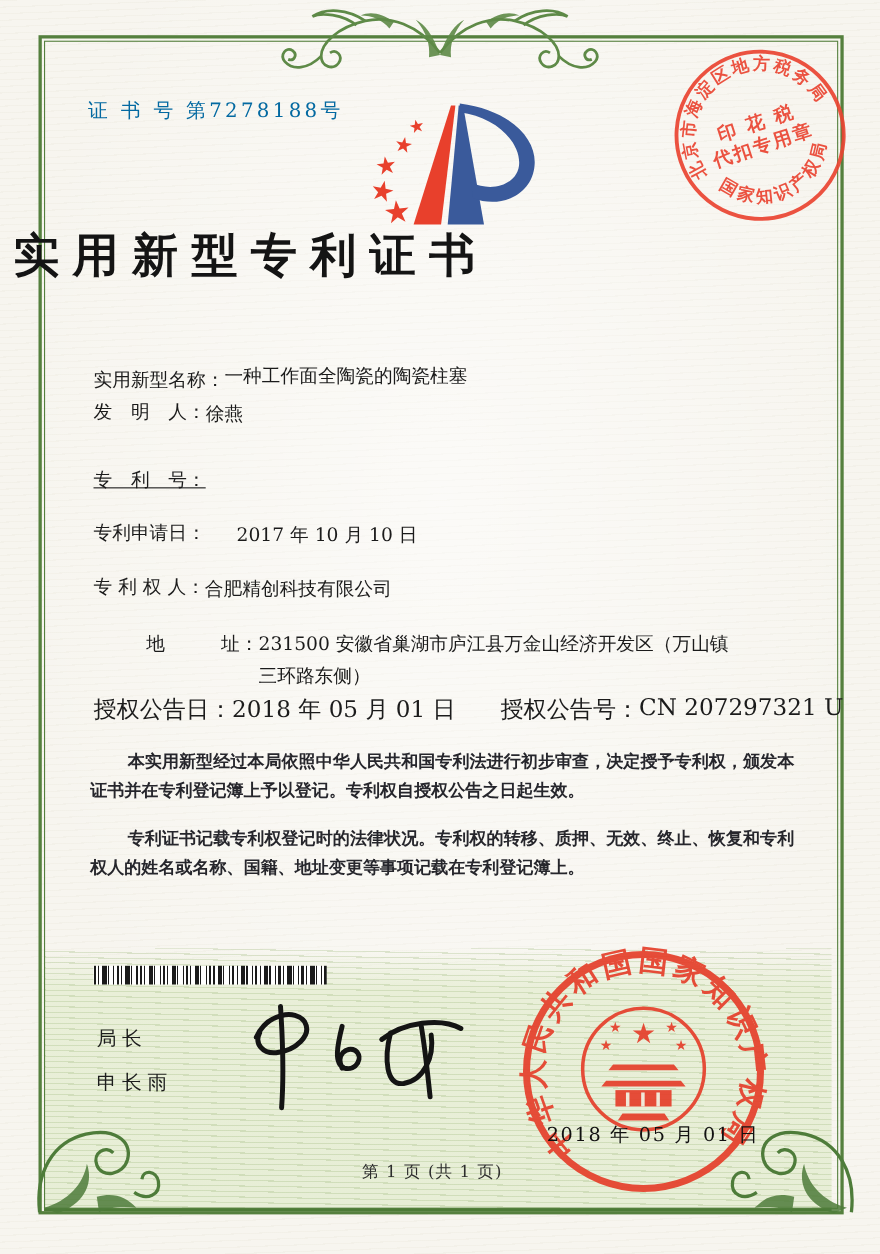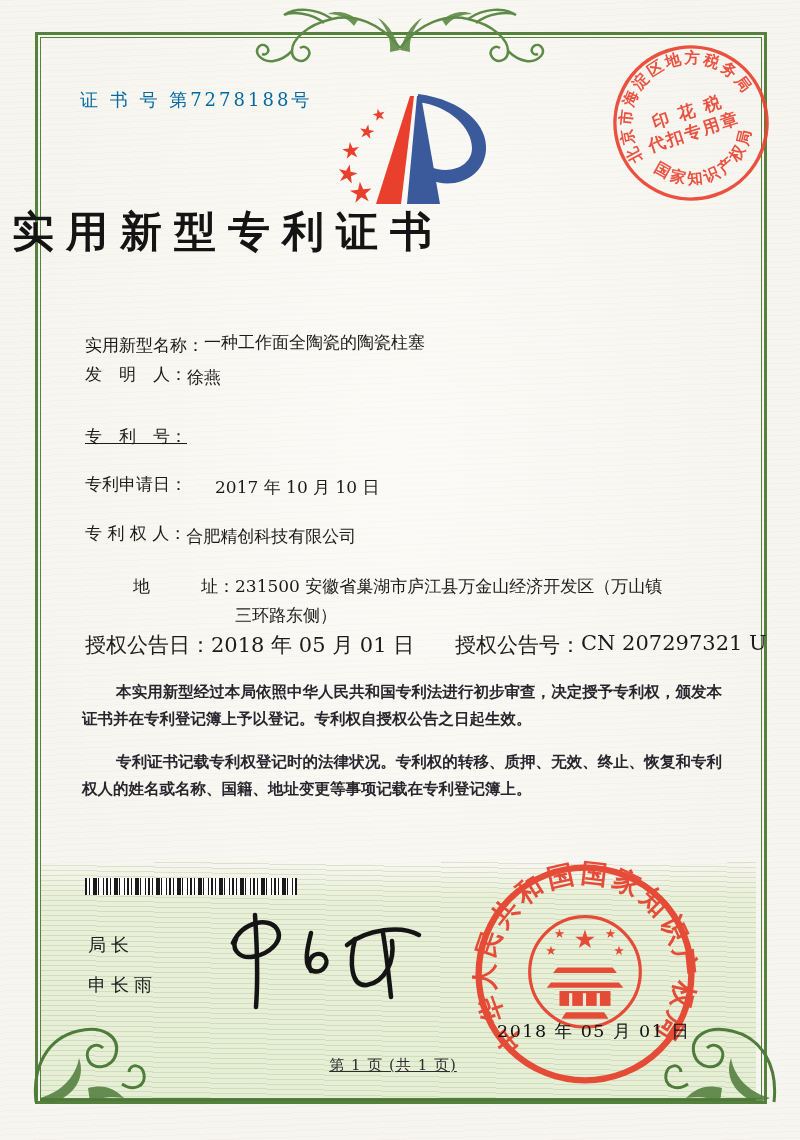--- a/index.html
+++ b/index.html
@@ -66,21 +66,21 @@
   }
   .signature{position:absolute;left:195px;top:905px;z-index:7;}
   .seal{position:absolute;left:468px;top:857px;z-index:6;}
   .seal-date{
     position:absolute;left:497px;top:1019px;z-index:8;
     font-size:17.5px;color:#111;letter-spacing:1.5px;white-space:pre;
   }
   .stamp{position:absolute;left:596px;top:28px;z-index:8;}
   .footer{
     position:absolute;left:0;top:1056px;width:786px;text-align:center;z-index:7;
-    font-size:15px;color:#2d2d2d;letter-spacing:1px;text-decoration:underline;
+    font-size:15px;color:#2d2d2d;letter-spacing:1px;
   }
   .ornament-top{position:absolute;left:240px;top:6px;z-index:4;}
   .corner-bl{position:absolute;left:28px;top:1004px;z-index:7;}
   .corner-br{position:absolute;left:652px;top:1004px;z-index:7;transform:scaleX(-1);}
 </style>
 </head>
 <body>
 
 <div class="paper-texture"></div>
 <div class="green-zone"></div>

